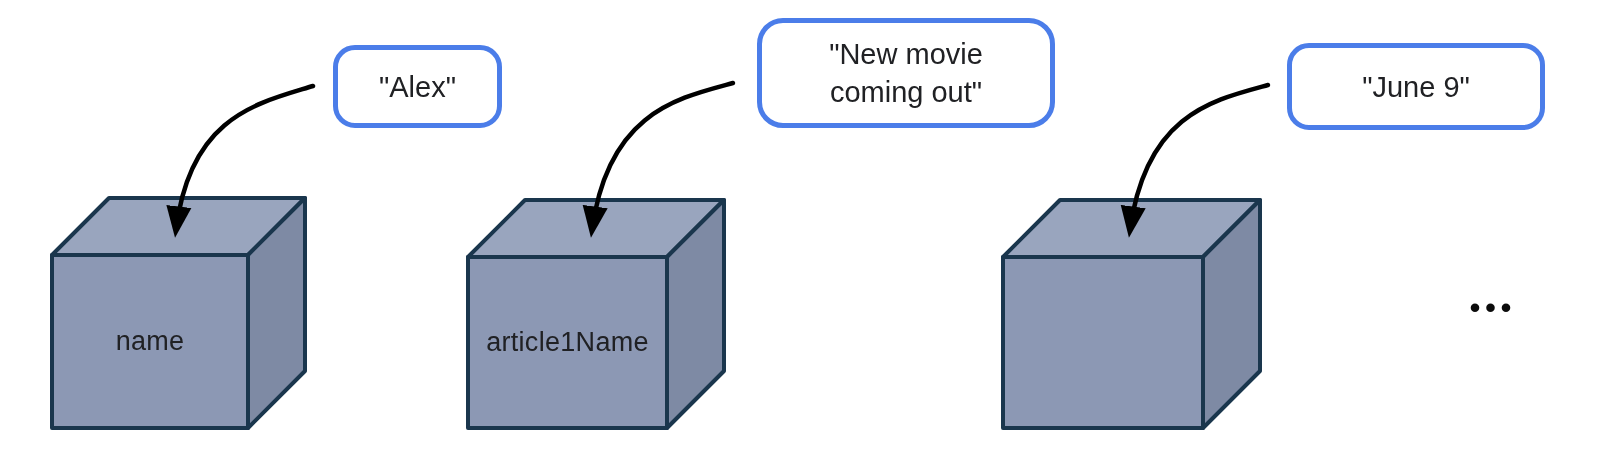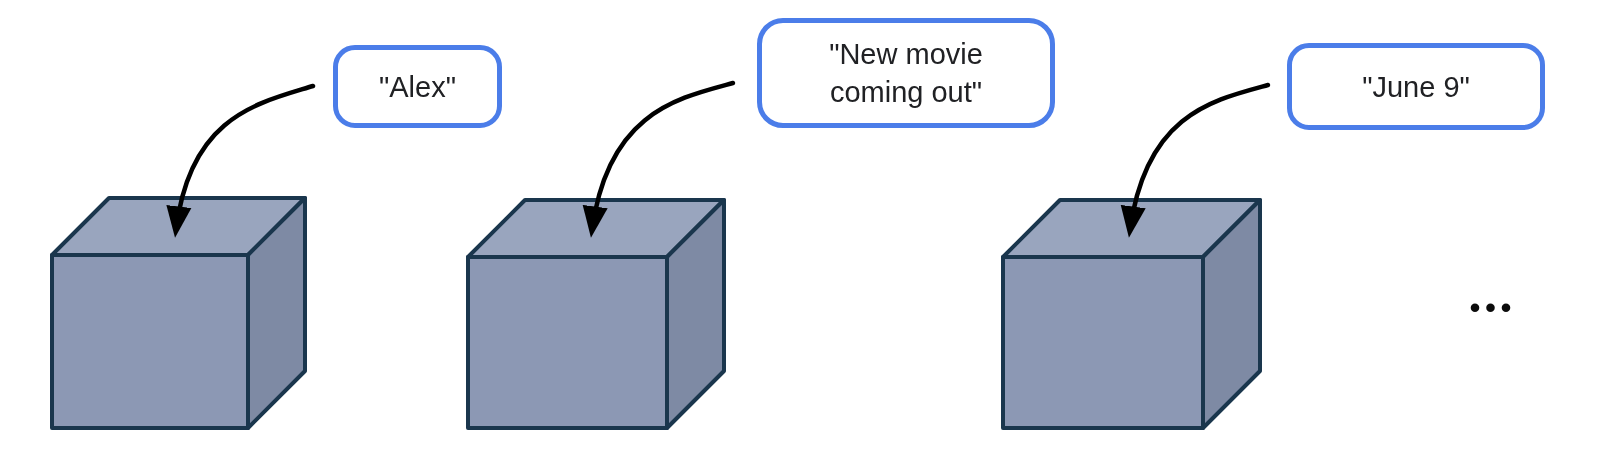--- a/index.html
+++ b/index.html
@@ -94,20 +94,22 @@
       <polygon class="face top" points="1003,257 1060,200 1260,200 1203,257"></polygon>
       <polygon class="face right" points="1203,257 1260,200 1260,371 1203,428"></polygon>
       <polygon class="face front" points="1003,257 1203,257 1203,428 1003,428"></polygon>
     </g>
 
     <path class="arrow-shaft" d="M 313 86 C 258 103, 190 116, 176 230" marker-end="url(#arrowhead)"></path>
     <path class="arrow-shaft" d="M 733 83 C 678 98, 608 112, 592 230" marker-end="url(#arrowhead)"></path>
     <path class="arrow-shaft" d="M 1268 85 C 1213 100, 1146 114, 1130 230" marker-end="url(#arrowhead)"></path>
   </svg>
 
+  <div class="cube-label l1">name</div>
+  <div class="cube-label l2">article1Name</div>
 
   <div class="bubble b1">"Alex"</div>
   <div class="bubble b2">"New movie
 coming out"</div>
   <div class="bubble b3">"June 9"</div>
 
   <div class="ellipsis">•••</div>
 
 </div>
 

